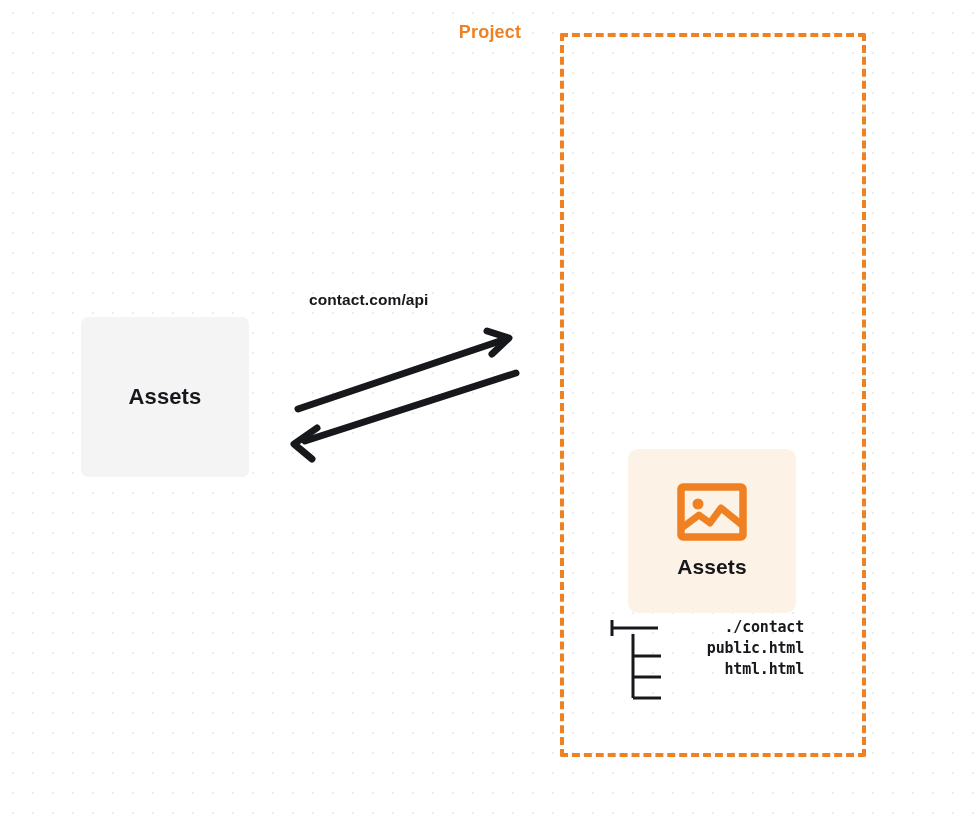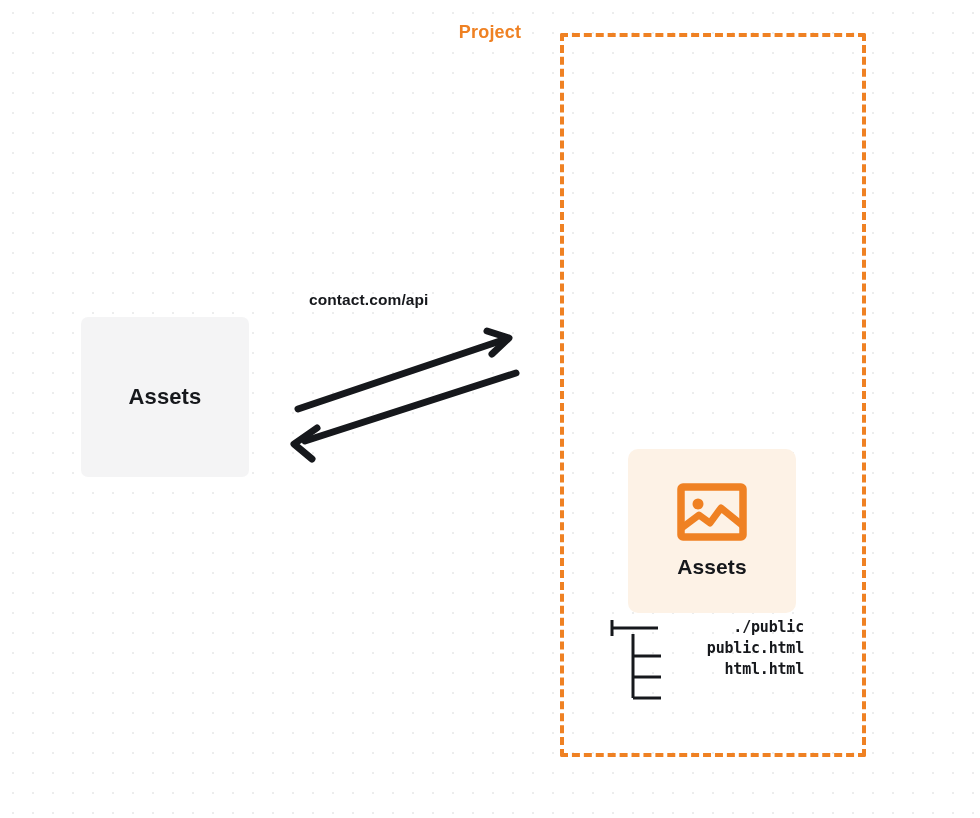--- a/index.html
+++ b/index.html
@@ -197,19 +197,19 @@
       <line x1="8" y1="3" x2="8" y2="19" stroke="#16181c" stroke-width="3"></line>
       <line x1="8" y1="11" x2="54" y2="11" stroke="#16181c" stroke-width="3"></line>
 
       <line x1="29" y1="17" x2="29" y2="81" stroke="#16181c" stroke-width="3"></line>
 
       <line x1="29" y1="39" x2="57" y2="39" stroke="#16181c" stroke-width="3"></line>
       <line x1="29" y1="60" x2="57" y2="60" stroke="#16181c" stroke-width="3"></line>
       <line x1="29" y1="81" x2="57" y2="81" stroke="#16181c" stroke-width="3"></line>
     </svg>
     <div class="tree-labels">
-      <span class="tree-row">./public</span>
+      <span class="tree-row">./contact</span>
       <span class="tree-row">public.html</span>
       <span class="tree-row">html.html</span>
     </div>
   </div>
 
 </div>
 
 </body></html>

